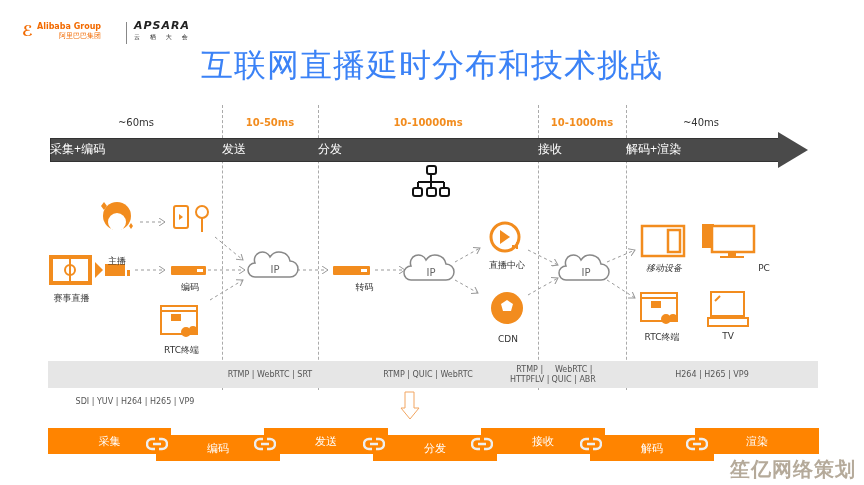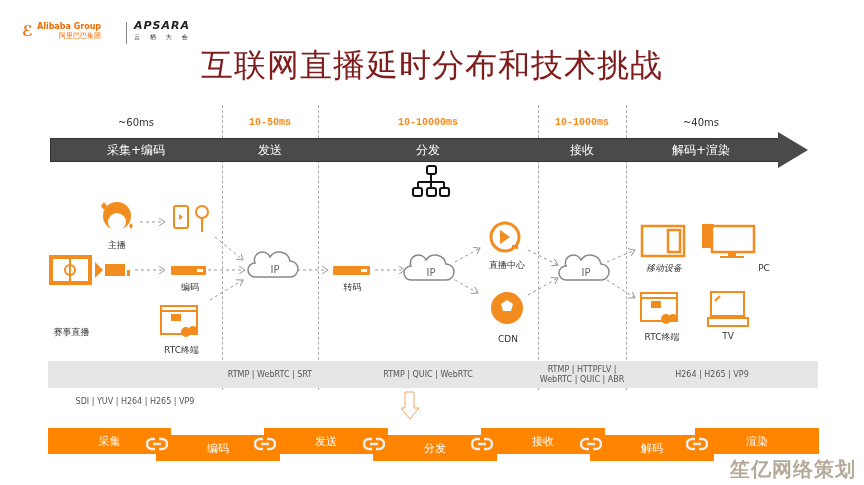--- a/index.html
+++ b/index.html
@@ -7,28 +7,28 @@
   .abs { position: absolute; }
   .logo-ali { left: 22px; top: 22px; display: flex; align-items: center; gap: 4px; }
   .logo-ali .mark { color: #f26a00; font-size: 15px; font-style: italic; font-weight: bold; }
   .logo-ali .txt { display: flex; flex-direction: column; line-height: 1; align-items: flex-end; }
   .logo-ali .en { color: #f26a00; font-size: 8px; font-weight: bold; }
   .logo-ali .cn { color: #f26a00; font-size: 7px; margin-top: 2px; }
   .logo-sep { left: 126px; top: 22px; width: 1px; height: 22px; background: #888; }
   .logo-apsara { left: 134px; top: 20px; line-height: 1; }
   .logo-apsara .en { font-size: 11px; font-weight: bold; font-style: italic; color: #222; letter-spacing: 1px; }
   .logo-apsara .cn { font-size: 6px; color: #222; margin-top: 3px; letter-spacing: 4px; }
-  .title { left: 0; width: 864px; top: 44px; text-align: center; font-size: 32px; color: #7f1d1d; letter-spacing: 1px; }
+  .title { left: 0; width: 864px; top: 44px; text-align: center; font-size: 32px; color: #3b82f6; letter-spacing: 1px; }
   .vline { width: 0; border-left: 1px dashed #aaa; }
   .latency { top: 117px; font-size: 10px; text-align: center; }
   .latency.black { color: #333; }
-  .latency.orange { color: #f28c1e; font-weight: bold; font-family: Liberation Mono, monospace; }
+  .latency.orange { color: #f28c1e; font-weight: bold; }
   .band { left: 50px; top: 138px; width: 730px; height: 24px; background: #4a4a4a; border: 1px solid #333; }
   .band-head { left: 778px; top: 132px; width: 0; height: 0; border-top: 18px solid transparent; border-bottom: 18px solid transparent; border-left: 30px solid #4a4a4a; }
-  .stage-label { top: 138px; height: 32px; line-height: 24px; color: #fff; font-size: 12px; text-align: center; }
+  .stage-label { top: 138px; height: 32px; line-height: 24px; color: #fff; font-size: 12px; text-align: left; font-family: Liberation Mono, monospace; }
   .node-label { font-size: 9px; color: #333; text-align: center; }
   .proto-band { left: 48px; top: 361px; width: 770px; height: 27px; background: #e6e6e6; }
   .proto { top: 361px; height: 27px; display: flex; align-items: center; justify-content: center; font-size: 8px; color: #555; text-align: center; line-height: 1.2; }
   .chain-box { height: 26px; background: #ff8400; color: #fff; font-size: 11px; display: flex; align-items: center; justify-content: center; }
   .chain-link { width: 22px; height: 14px; }
   .watermark { left: 730px; top: 456px; font-size: 20px; color: #b5aa9a; font-weight: bold; letter-spacing: 1px; font-family: Liberation Serif, serif; }
 </style>
 </head>
 <body>
 
@@ -195,37 +195,37 @@
 
   <g fill="none" stroke="#f2a560" stroke-width="1">
     <path d="M405,392 h9 v16 h5 l-9,11 l-9,-11 h4z"></path>
   </g>
 </svg>
 
 <div class="abs node-label" style="left:260px;top:264px;width:30px;font-size:10px;color:#666;">IP</div>
 <div class="abs node-label" style="left:416px;top:267px;width:30px;font-size:10px;color:#666;">IP</div>
 <div class="abs node-label" style="left:571px;top:267px;width:30px;font-size:10px;color:#666;">IP</div>
 
-<div class="abs node-label" style="left:97px;top:239px;width:40px;">主播</div>
-<div class="abs node-label" style="left:44px;top:292px;width:55px;margin-top:34px;">赛事直播</div>
+<div class="abs node-label" style="left:97px;top:255px;width:40px;">主播</div>
+<div class="abs node-label" style="left:44px;top:292px;width:55px;">赛事直播</div>
 <div class="abs node-label" style="left:170px;top:281px;width:40px;">编码</div>
 <div class="abs node-label" style="left:154px;top:344px;width:55px;">RTC终端</div>
-<div class="abs node-label" style="left:330px;top:281px;width:45px;">转码</div>
+<div class="abs node-label" style="left:342px;top:281px;width:45px;">转码</div>
 <div class="abs node-label" style="left:482px;top:259px;width:50px;">直播中心</div>
 <div class="abs node-label" style="left:488px;top:334px;width:40px;">CDN</div>
 <div class="abs node-label" style="left:638px;top:262px;width:52px;font-style:italic;">移动设备</div>
 <div class="abs node-label" style="left:744px;top:263px;width:40px;">PC</div>
 <div class="abs node-label" style="left:636px;top:331px;width:52px;">RTC终端</div>
 <div class="abs node-label" style="left:708px;top:331px;width:40px;">TV</div>
 
 <div class="abs proto-band"></div>
 <div class="abs proto" style="left:48px;width:174px;margin-top:27px;">SDI | YUV | H264 | H265 | VP9</div>
 <div class="abs proto" style="left:222px;width:96px;">RTMP | WebRTC | SRT</div>
 <div class="abs proto" style="left:318px;width:220px;">RTMP  | QUIC | WebRTC</div>
-<div class="abs proto" style="left:538px;width:88px;flex-direction:column;text-align:center;">
+<div class="abs proto" style="left:510px;width:88px;flex-direction:row;text-align:center;">
   <span>RTMP | HTTPFLV |</span>
   <span>WebRTC | QUIC | ABR</span>
 </div>
 <div class="abs proto" style="left:637px;width:150px;text-align:right;">H264 | H265 | VP9</div>
 
 <div class="abs chain-box" style="left:48px;top:428px;width:123px;">采集</div>
 <div class="abs chain-box" style="left:156px;top:435px;width:124px;">编码</div>
 <div class="abs chain-box" style="left:264px;top:428px;width:124px;">发送</div>
 <div class="abs chain-box" style="left:373px;top:435px;width:124px;">分发</div>
 <div class="abs chain-box" style="left:481px;top:428px;width:124px;">接收</div>

